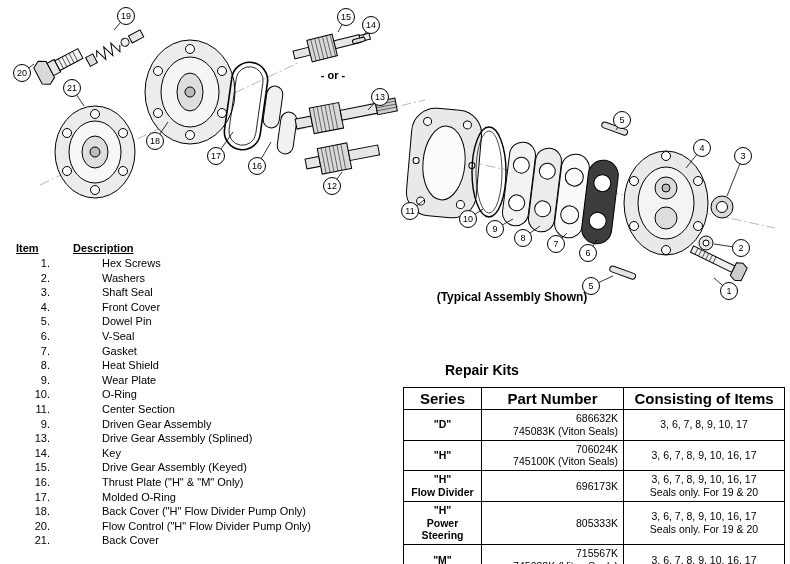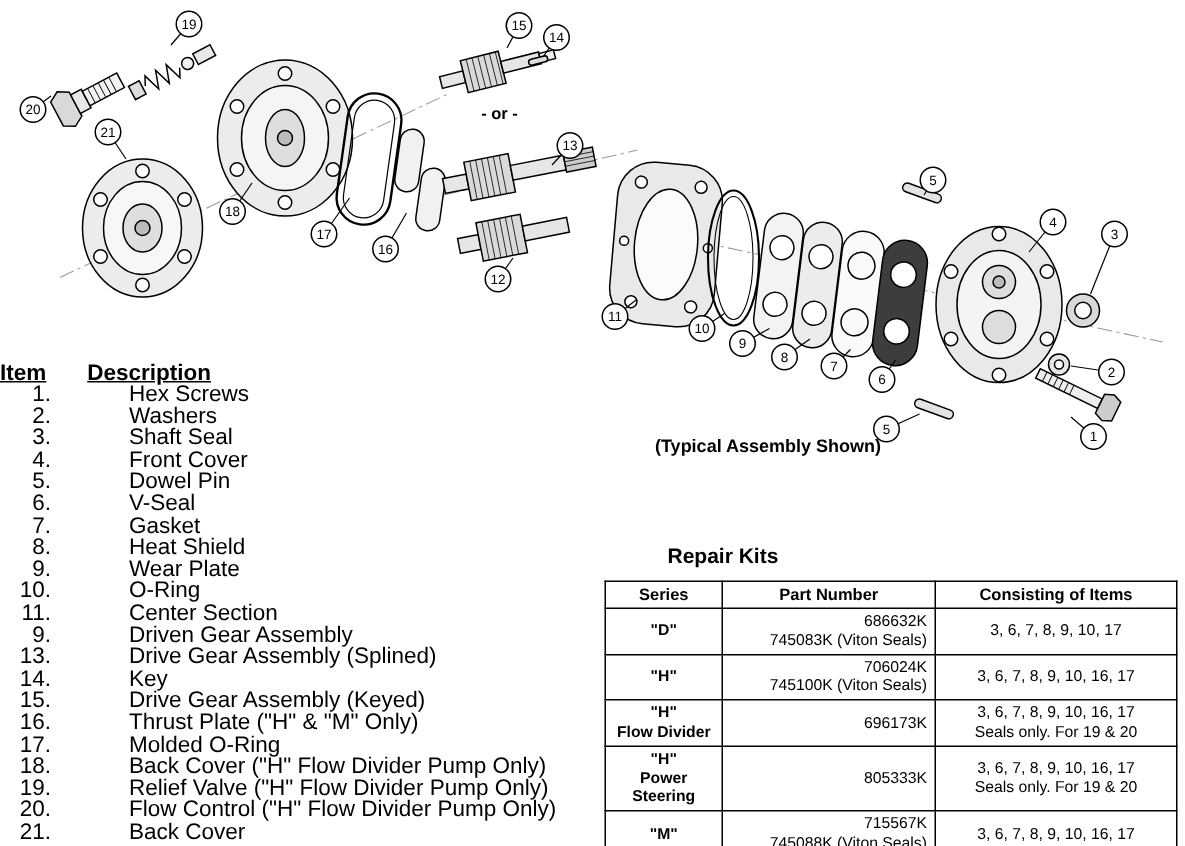--- a/index.html
+++ b/index.html
@@ -4,34 +4,34 @@
 <style>
   * { margin:0; padding:0; box-sizing:border-box; }
   html,body { background:#fff; }
   .page {
     position:relative; width:790px; height:564px; background:#fff;
     font-family:"Liberation Sans", sans-serif; color:#000; overflow:hidden;
   }
   .diagram-svg { position:absolute; left:0; top:0; }
 
   
-  .parts-list { position:absolute; left:0; top:241px; width:348px; font-size:15px; }
+  .parts-list { position:absolute; left:16px; top:241px; width:348px; font-size:11px; }
   .pl-header { font-weight:bold; height:15px; line-height:15px; }
   .pl-header .h-item { display:inline-block; width:54px; text-decoration:underline; }
   .pl-header .h-desc { text-decoration:underline; }
   .pl-row { display:flex; height:14.6px; line-height:14.6px; }
   .pl-num { width:34px; text-align:right; flex:none; }
   .pl-desc { margin-left:20px; white-space:nowrap;padding-left:32px; }
 
   
   .repair-kits { position:absolute; left:403px; top:362px; width:382px; }
   .rk-title { font-weight:bold; font-size:14px; margin-bottom:9px;padding-left:42px; }
   .rk-table { border-collapse:collapse; width:100%; font-size:10.5px; border:1.5px solid #000; table-layout:fixed; }
   .rk-table th, .rk-table td { border:1px solid #000; padding:2px 5px; vertical-align:middle; }
-  .rk-table th { font-weight:bold; text-align:center; height:18px; font-size:11px; }
+  .rk-table th { font-weight:bold; text-align:center; height:18px; font-size:15px; }
   .rk-table col.c-series { width:78px; }
   .rk-table col.c-part { width:142px; }
   .rk-table td { height:30px; line-height:1.22; }
   td.rk-series { font-weight:bold; text-align:center; }
   td.rk-part { text-align:right; }
   td.rk-consist { text-align:center; }
 </style>
 </head>
 <body>
 
@@ -387,24 +387,20 @@
           <span class="pl-num">16.</span>
           <span class="pl-desc">Thrust Plate ("H" &amp; "M" Only)</span>
         </div>
         <div class="pl-row">
           <span class="pl-num">17.</span>
           <span class="pl-desc">Molded O-Ring</span>
         </div>
         <div class="pl-row">
           <span class="pl-num">18.</span>
           <span class="pl-desc">Back Cover ("H" Flow Divider Pump Only)</span>
-        </div>
-        <div class="pl-row">
-          <span class="pl-num">19.</span>
-          <span class="pl-desc">Relief Valve ("H" Flow Divider Pump Only)</span>
         </div>
         <div class="pl-row">
           <span class="pl-num">20.</span>
           <span class="pl-desc">Flow Control ("H" Flow Divider Pump Only)</span>
         </div>
         <div class="pl-row">
           <span class="pl-num">21.</span>
           <span class="pl-desc">Back Cover</span>
         </div>
       </div>

